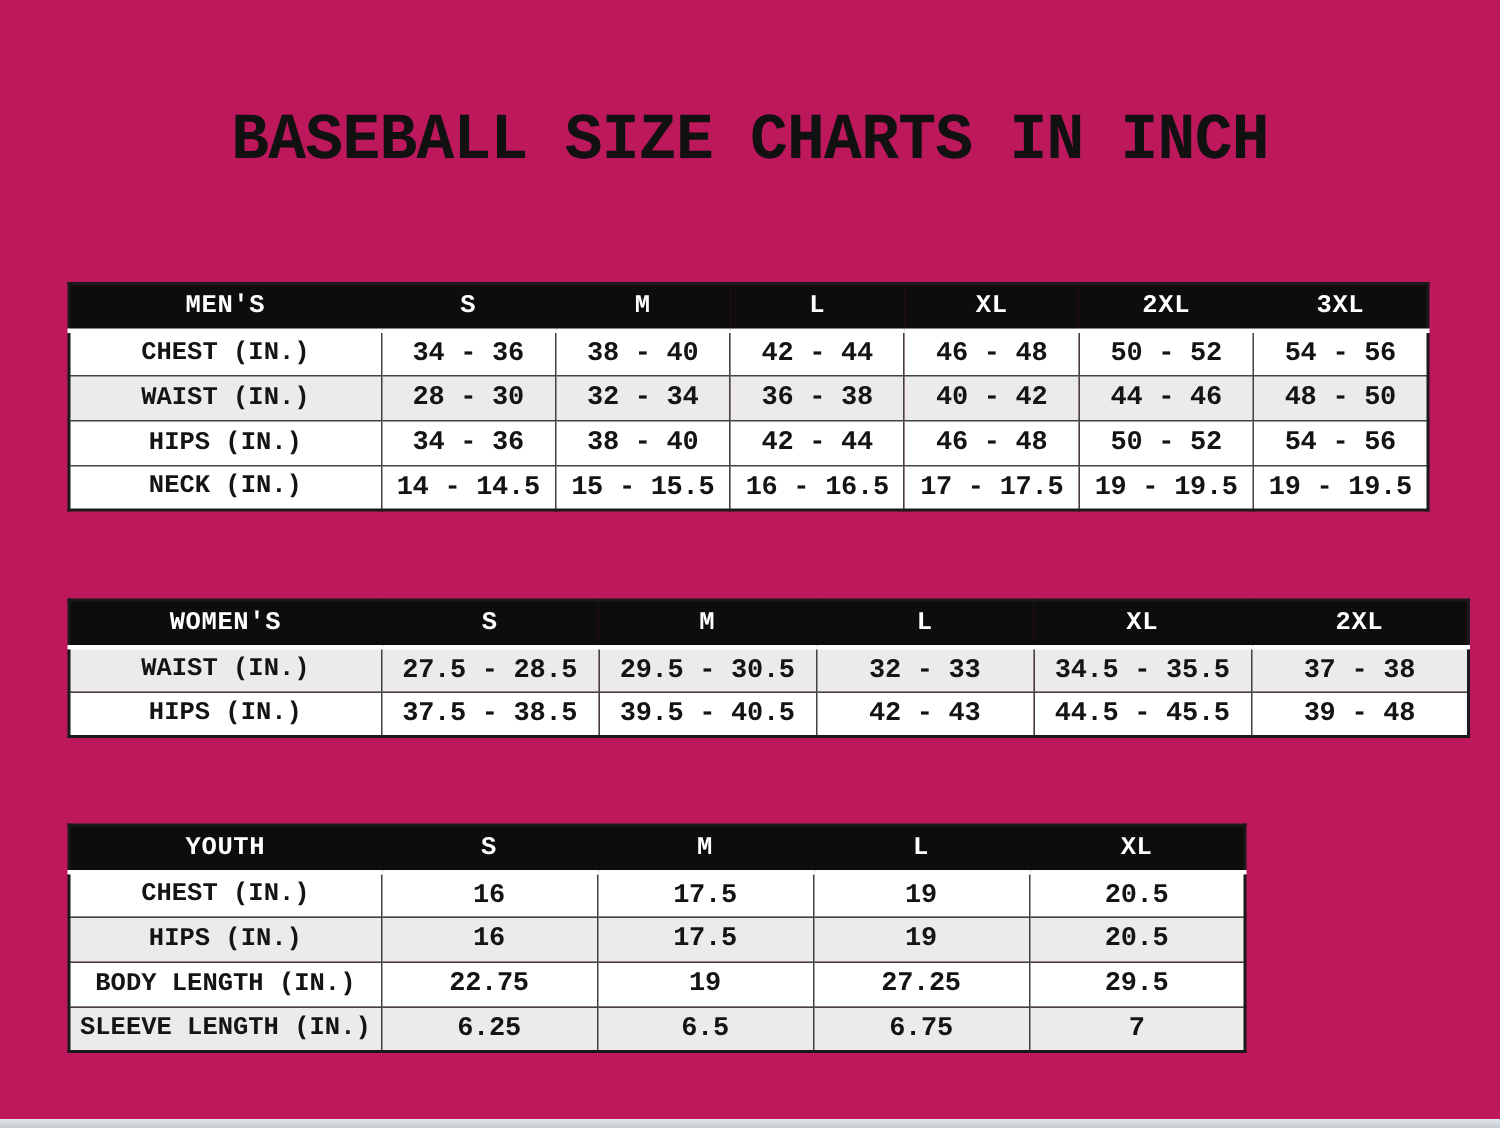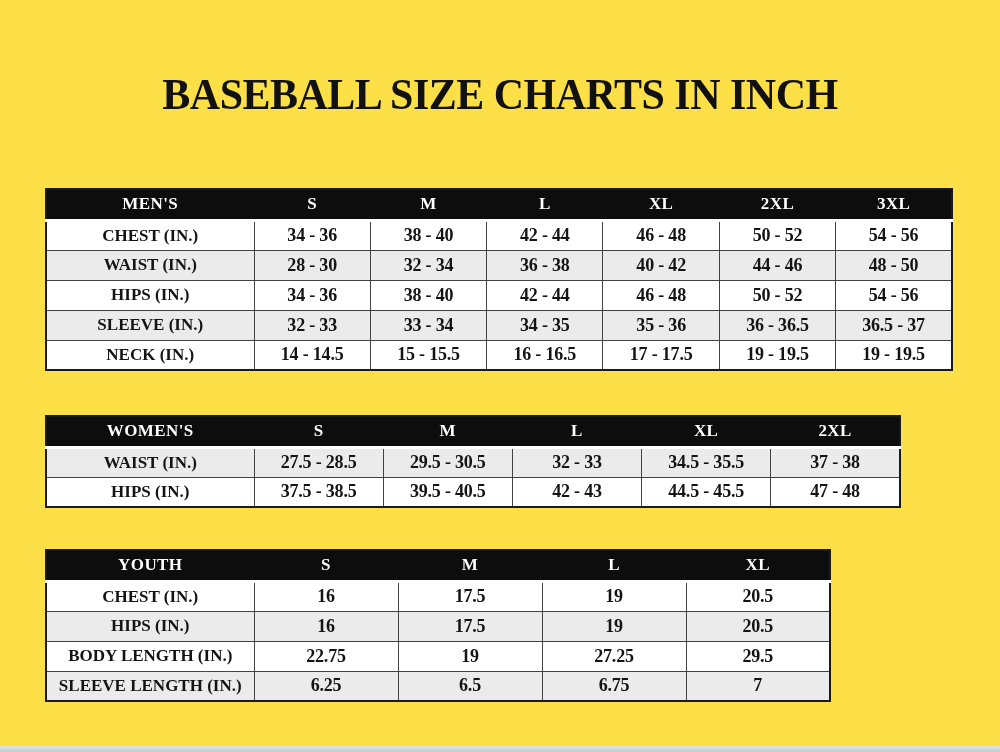--- a/index.html
+++ b/index.html
@@ -1,39 +1,39 @@
 <!DOCTYPE html>
 <html><head>
 <meta charset="utf-8">
 <style>
   * { margin: 0; padding: 0; box-sizing: border-box; }
   html, body { background: #ffffff; }
   .canvas {
     position: relative;
     width: 1000px;
     height: 752px;
-    background: #fde047;
+    background: #be185d;
     overflow: hidden;
-    font-family: Liberation Serif, serif;
+    font-family: Liberation Mono, monospace;
   }
   .page-title {
     position: absolute;
     left: 0;
     top: 70px;
     width: 1000px;
     text-align: center;
     font-size: 42px;
     font-weight: 700;
     letter-spacing: -0.5px;
     color: #111111;
     transform: scaleY(1.04);
   }
   .table-wrap { position: absolute; border-radius: 21px; }
   .table-wrap.mens  { left: 45px; top: 188px; width: 908px; }
-  .table-wrap.womens{ left: 45px; top: 399px; width: 856px; margin-top: 16px; }
+  .table-wrap.womens{ left: 45px; top: 399px; width: 935px; }
   .table-wrap.youth { left: 45px; top: 549px; width: 786px; }
 
   table.size-table {
     border-collapse: collapse;
     table-layout: fixed;
     width: 100%;
     border: 2px solid #1a1a1a;
   }
   table.size-table col.label-col { width: 208px; }
   table.size-table thead th {
@@ -122,29 +122,20 @@
           </tr>
           <tr>
             <th class="row-label">HIPS (IN.)</th>
             <td class="value">34 - 36</td>
             <td class="value">38 - 40</td>
             <td class="value">42 - 44</td>
             <td class="value">46 - 48</td>
             <td class="value">50 - 52</td>
             <td class="value">54 - 56</td>
           </tr>
-          <tr class="alt">
-            <th class="row-label">SLEEVE (IN.)</th>
-            <td class="value">32 - 33</td>
-            <td class="value">33 - 34</td>
-            <td class="value">34 - 35</td>
-            <td class="value">35 - 36</td>
-            <td class="value">36 - 36.5</td>
-            <td class="value">36.5 - 37</td>
-          </tr>
           <tr>
             <th class="row-label">NECK (IN.)</th>
             <td class="value">14 - 14.5</td>
             <td class="value">15 - 15.5</td>
             <td class="value">16 - 16.5</td>
             <td class="value">17 - 17.5</td>
             <td class="value">19 - 19.5</td>
             <td class="value">19 - 19.5</td>
           </tr>
         </tbody>
@@ -179,21 +170,21 @@
             <td class="value">32 - 33</td>
             <td class="value">34.5 - 35.5</td>
             <td class="value">37 - 38</td>
           </tr>
           <tr>
             <th class="row-label">HIPS (IN.)</th>
             <td class="value">37.5 - 38.5</td>
             <td class="value">39.5 - 40.5</td>
             <td class="value">42 - 43</td>
             <td class="value">44.5 - 45.5</td>
-            <td class="value">47 - 48</td>
+            <td class="value">39 - 48</td>
           </tr>
         </tbody>
       </table>
     </div>
 
   <div class="table-wrap youth">
       <table class="size-table">
         <colgroup>
           <col class="label-col">
           <col>

